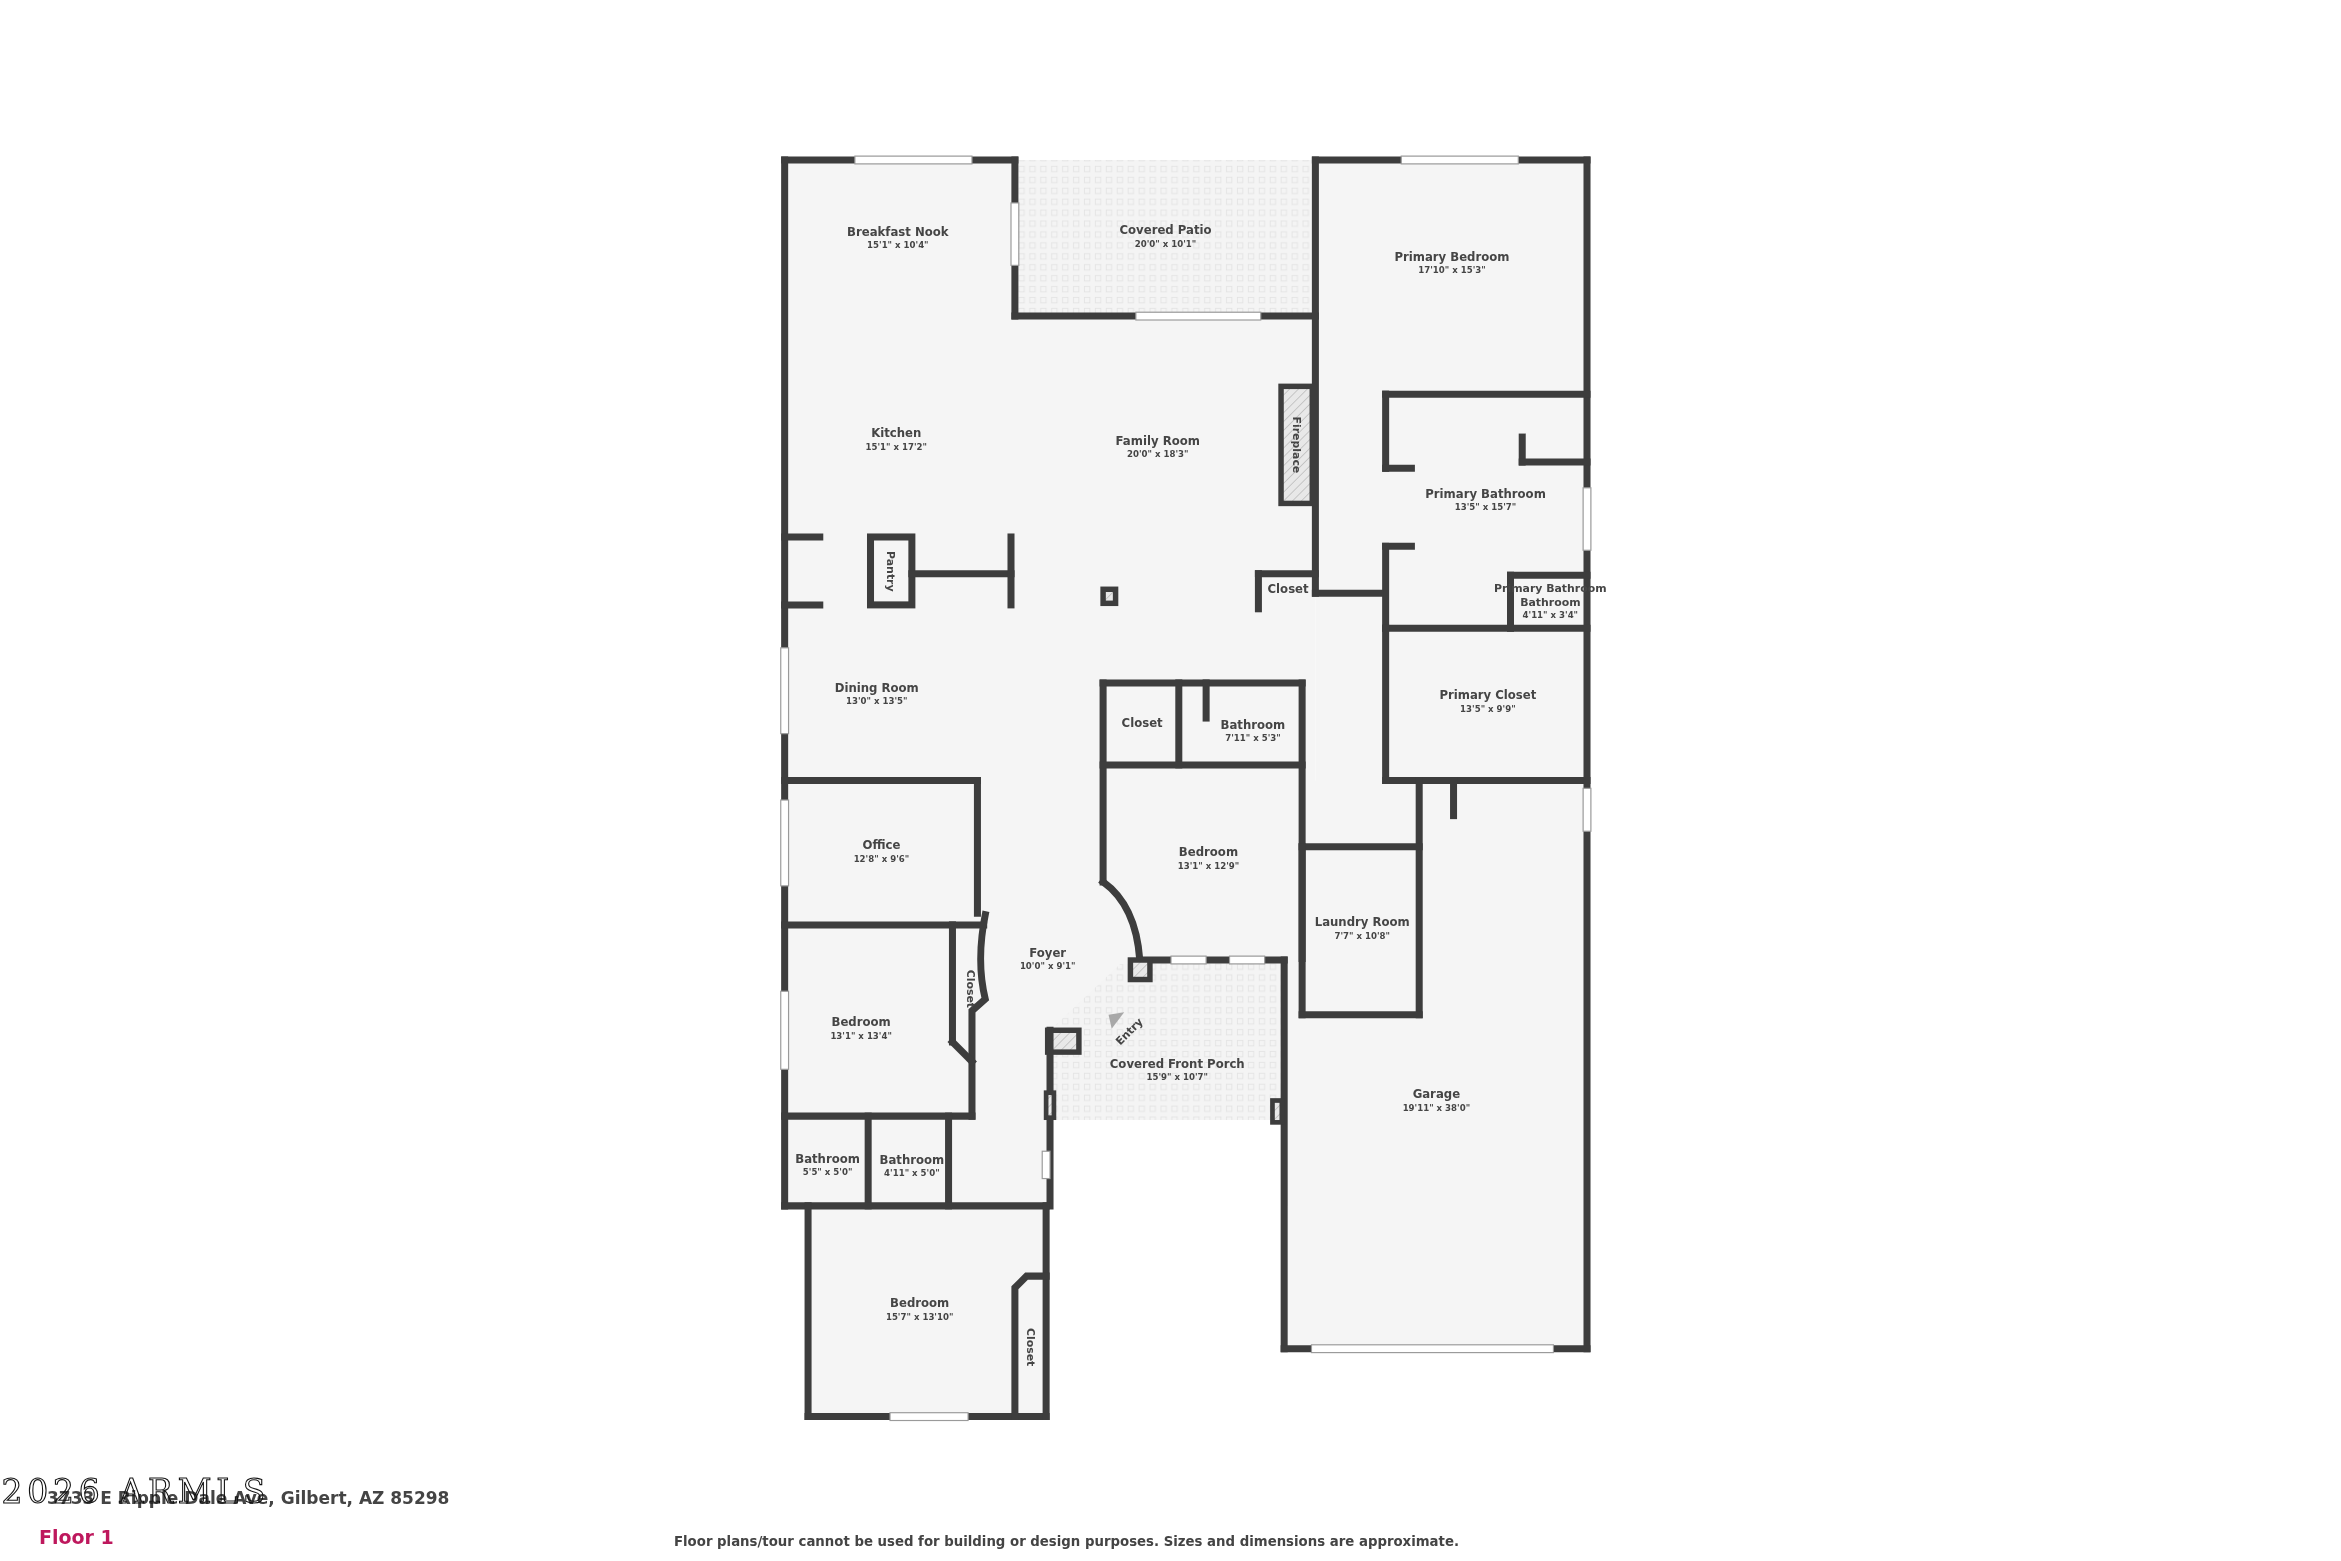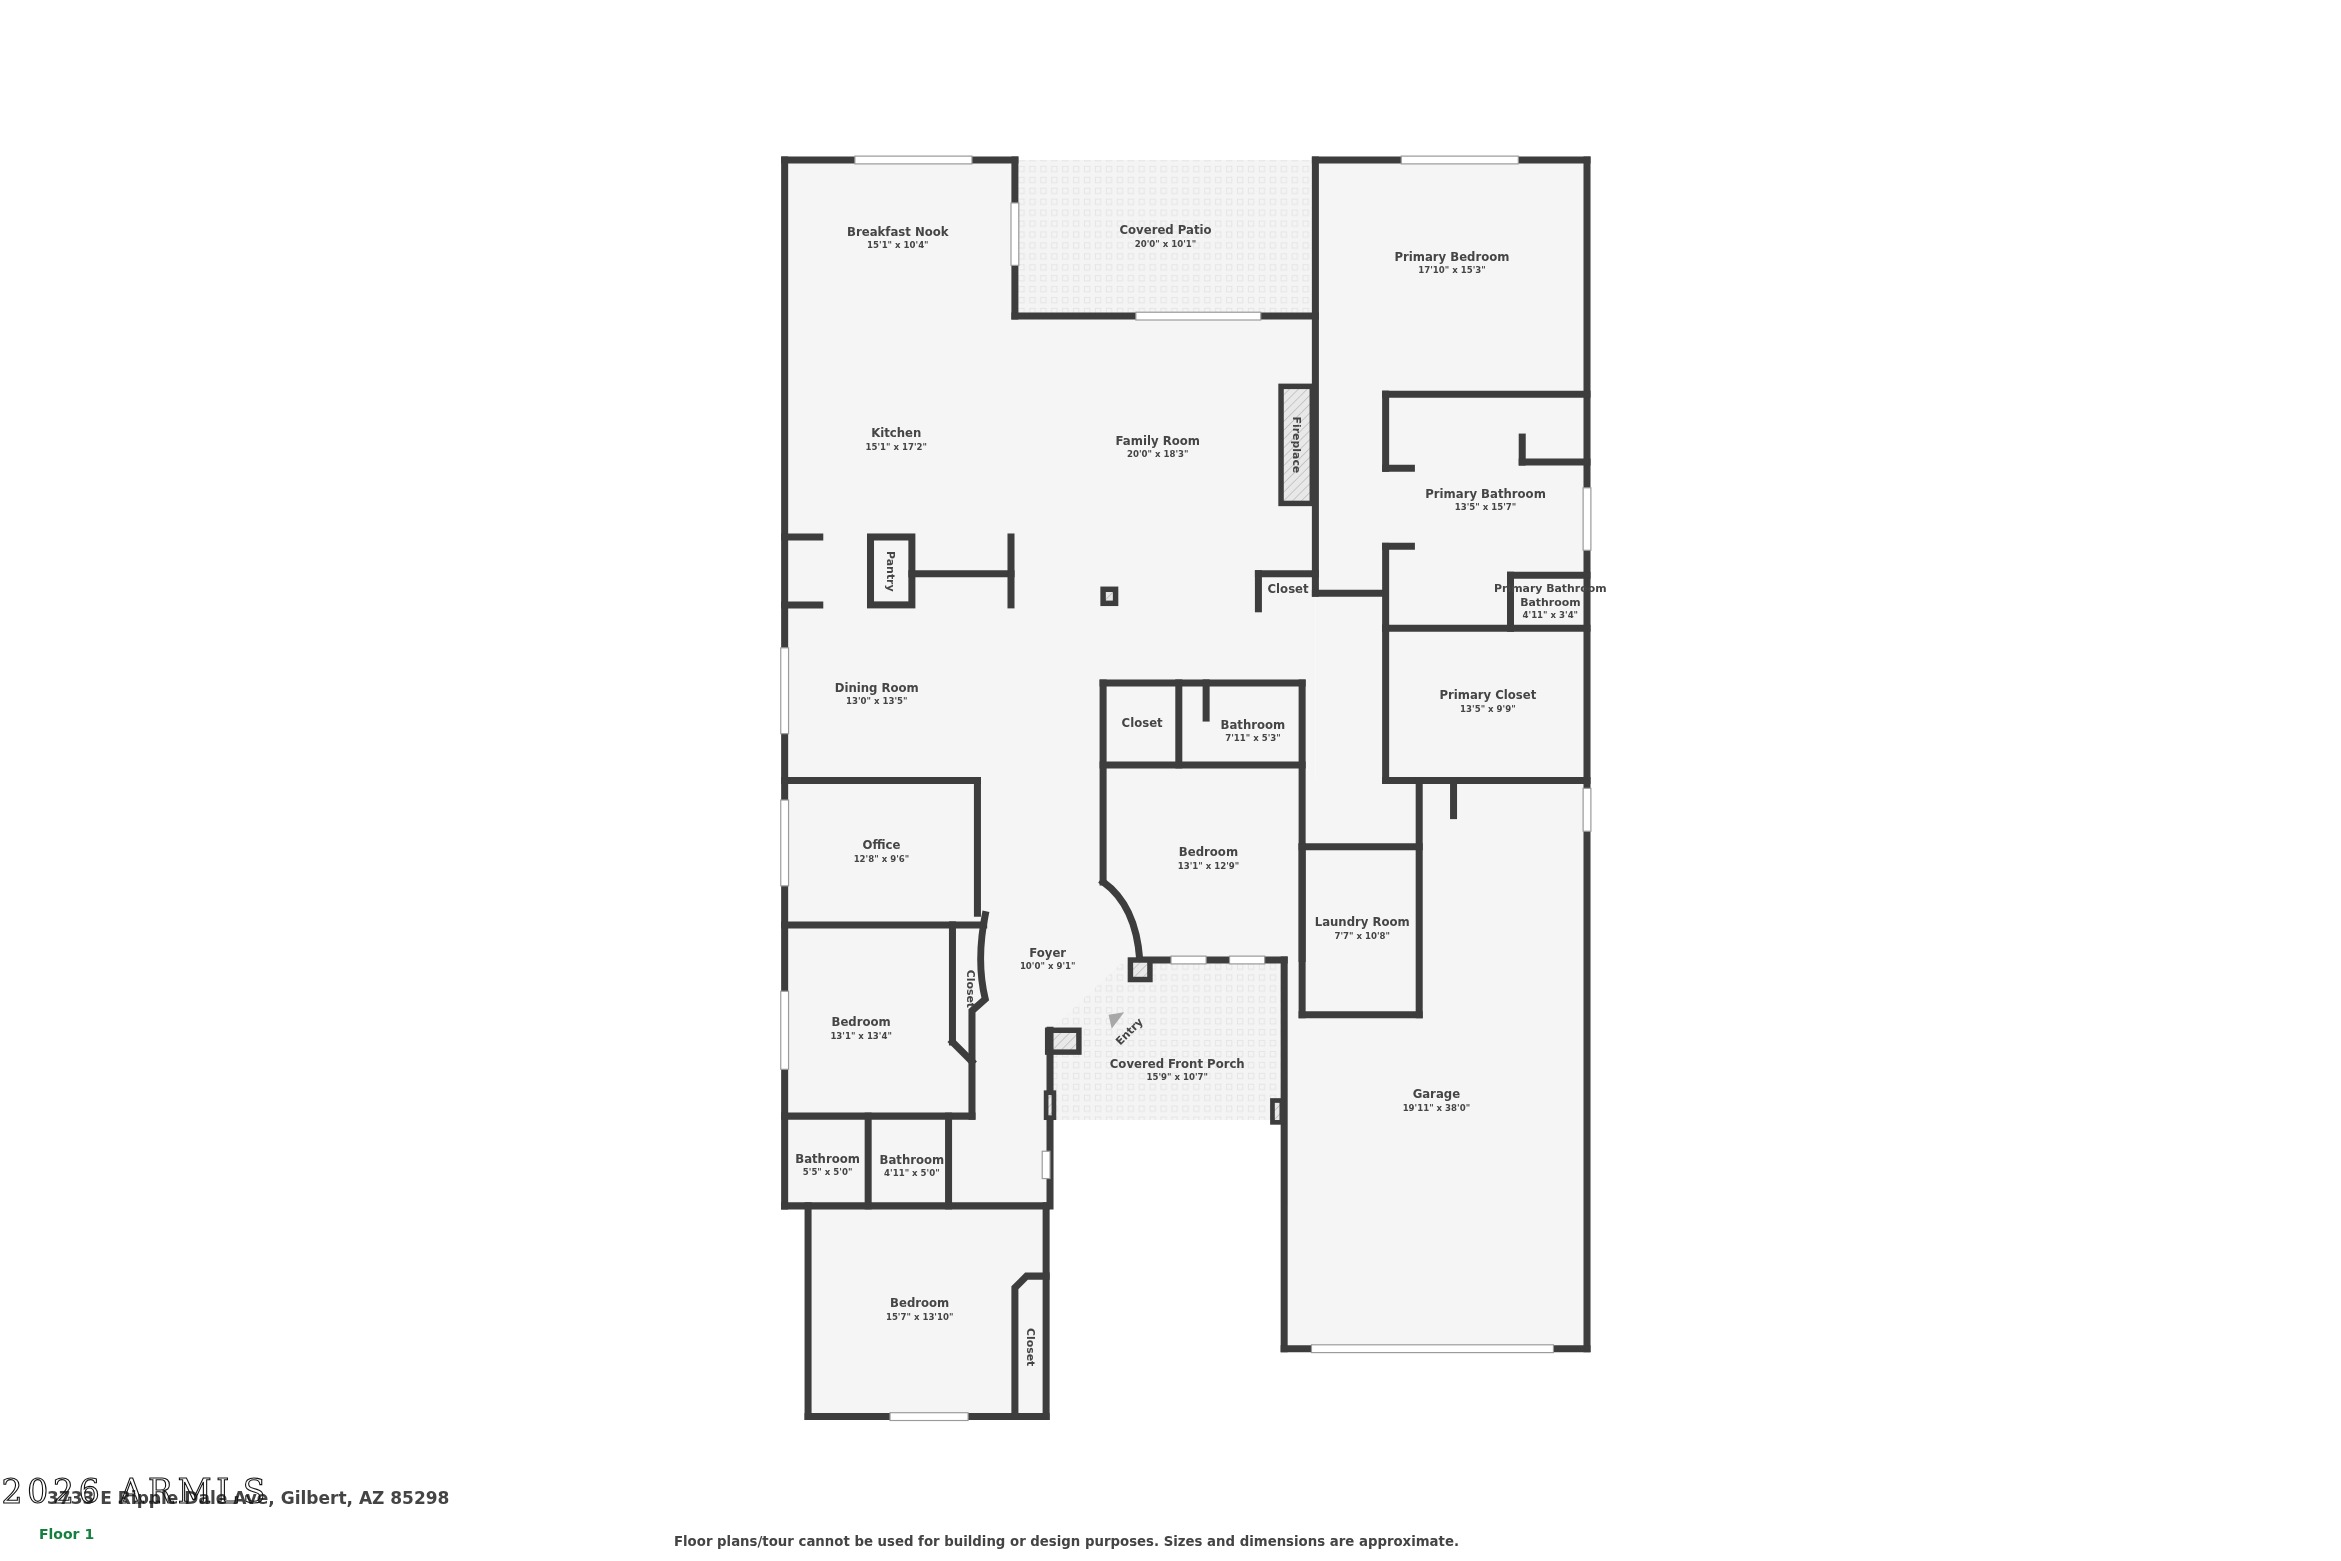--- a/index.html
+++ b/index.html
@@ -2,21 +2,21 @@
 <html style="font-size:12.5px"><head>
 <meta charset="utf-8">
 <style>
   html, body { margin:0; padding:0; background:#ffffff; }
   body { width:2342px; height:1561px; position:relative; overflow:hidden; font-family:"DejaVu Sans", sans-serif; color:#444; }
   #plan { position:absolute; left:0; top:0; width:2342px; height:1561px; }
   .room-name { font-weight:bold; font-size:15px; fill:#454545; text-anchor:middle; font-family:"DejaVu Sans", sans-serif; }
   .room-dim { font-weight:bold; font-size:11px; fill:#454545; text-anchor:middle; font-family:"DejaVu Sans", sans-serif; }
   .small-label { font-weight:bold; font-size:14px; fill:#454545; text-anchor:middle; font-family:"DejaVu Sans", sans-serif; }
   .footer-addr { position:absolute; left:39px; top:1488px; font-weight:bold; font-size:17px; color:#444;padding-left:8px; }
-  .footer-floor { position:absolute; left:39px; top:1526px; font-weight:bold; font-size:14px; color:#15803d; }
+  .footer-floor { position:absolute; left:39px; top:1526px; font-weight:bold; font-size:19px; color:#be185d; }
   .disclaimer { position:absolute; left:0; width:2144px; text-align:center; top:1534px; font-weight:bold; font-size:13.3px; color:#444; }
   .disclaimer span { position:relative; left:-5.5px; }
   .watermark { position:absolute; left:1.6px; top:1472px; font-family:"DejaVu Serif", serif; font-size:33px; color:transparent; -webkit-text-stroke:1.1px #111; letter-spacing:4.7px; font-weight:normal; }
 </style>
 </head>
 <body>
 
 <svg id="plan" viewBox="0 0 3000 2000" xmlns="http://www.w3.org/2000/svg">
   <defs>
     <pattern id="tile" width="14" height="14" patternUnits="userSpaceOnUse">

